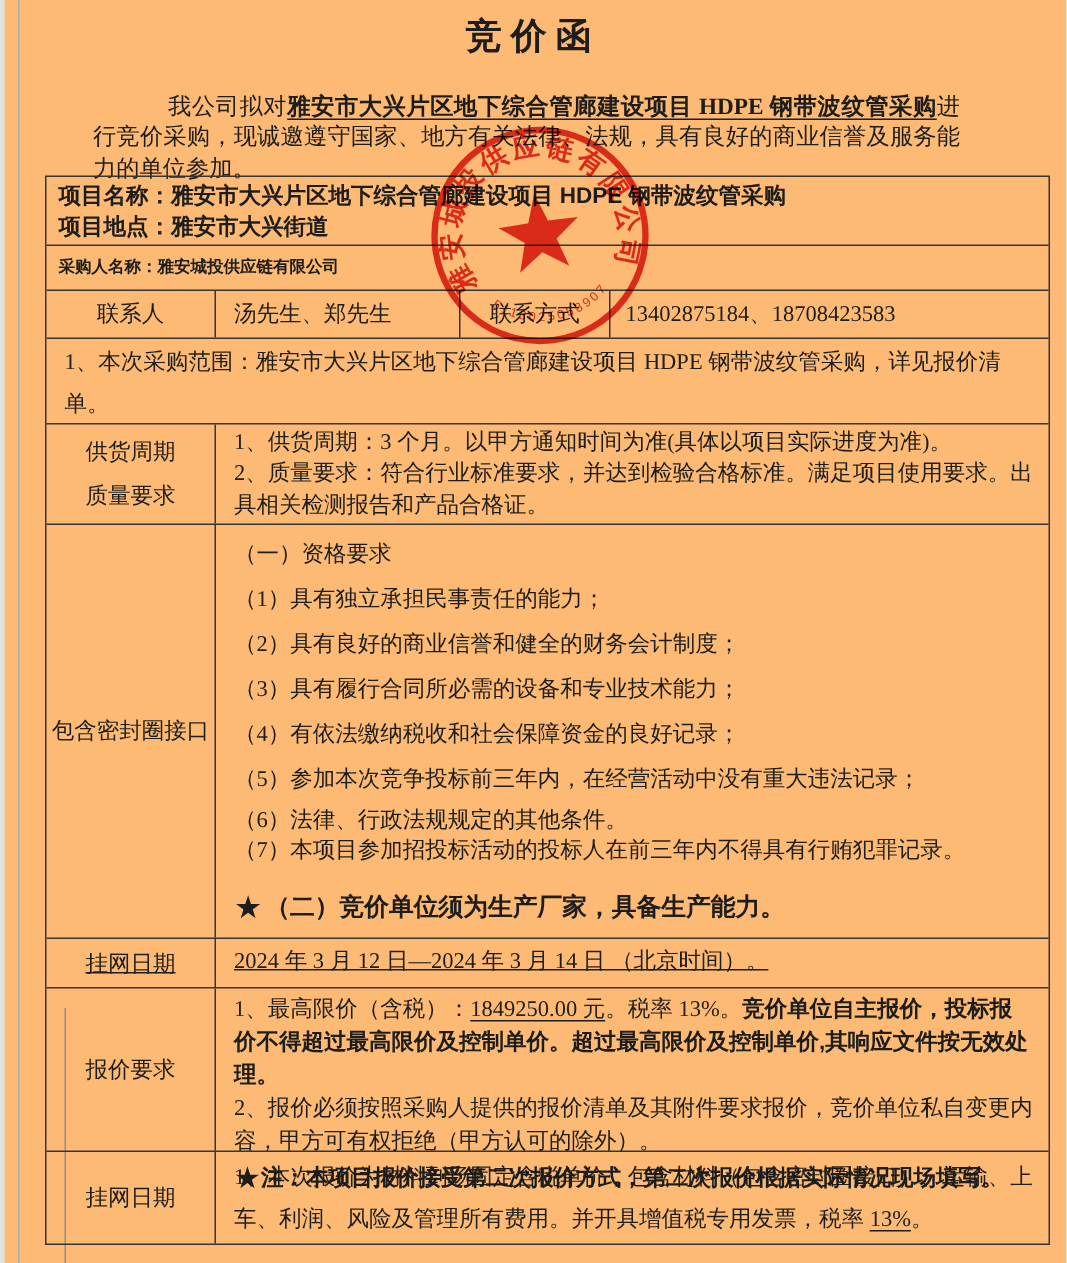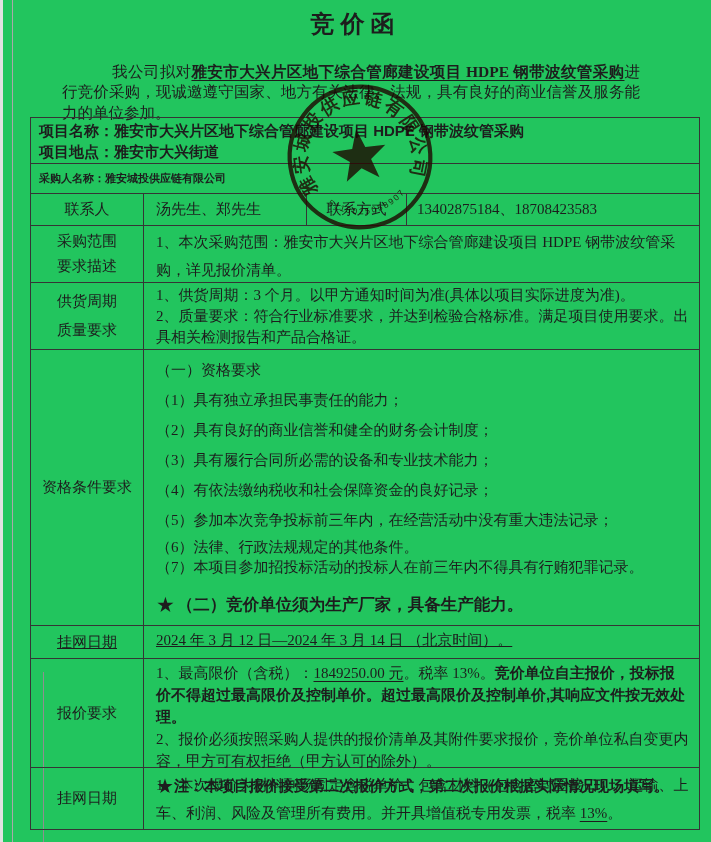--- a/index.html
+++ b/index.html
@@ -1,17 +1,17 @@
 <!DOCTYPE html>
 <html><head>
 <meta charset="utf-8">
 <style>
   html,body { margin:0; padding:0; background:#ffffff; }
   .page {
-    position:relative; width:711px; height:842px; background:#22c55e;
+    position:relative; width:711px; height:842px; background:#fdba74;
     font-family:"Liberation Serif","DejaVu Serif",serif; color:#1d1d1d;
     overflow:hidden;
   }
   .scan-strip { position:absolute; left:0; top:0; width:3px; height:842px; background:#e2e2e2; }
   .scan-edge  { position:absolute; left:12px; top:0; width:1px; height:842px; background:#a9a9a9; }
   .artifact-line { position:absolute; left:43px; top:672px; width:1px; height:170px; background:#8f8f8f; }
 
   .doc-title {
     position:absolute; top:8px; left:0; right:0; text-align:center;
     font-family:"Liberation Sans","DejaVu Sans",sans-serif;
@@ -107,40 +107,36 @@
     </div>
 
     <div class="trow r3">
       <div class="cell div c1">联系人</div>
       <div class="cell div c2">汤先生、郑先生</div>
       <div class="cell div c3">联系方式</div>
       <div class="cell c4">13402875184、18708423583</div>
     </div>
 
     <div class="trow r4">
-      <div class="cell div label-cell spread">
-        <span>采购范围</span>
-        <span>要求描述</span>
-      </div>
       <div class="cell content-cell">1、本次采购范围：雅安市大兴片区地下综合管廊建设项目 HDPE 钢带波纹管采购，详见报价清单。</div>
     </div>
 
     <div class="trow r5">
       <div class="cell div label-cell spread">
         <span>供货周期</span>
         <span>质量要求</span>
       </div>
       <div class="cell content-cell">
         <div>1、供货周期：3 个月。以甲方通知时间为准(具体以项目实际进度为准)。</div>
         <div>2、质量要求：符合行业标准要求，并达到检验合格标准。满足项目使用要求。出具相关检测报告和产品合格证。</div>
       </div>
     </div>
 
     <div class="trow r6">
-      <div class="cell div label-cell">资格条件要求</div>
+      <div class="cell div label-cell">包含密封圈接口</div>
       <div class="cell content-cell">
         <div class="qual-item">（一）资格要求</div>
         <div class="qual-item">（1）具有独立承担民事责任的能力；</div>
         <div class="qual-item">（2）具有良好的商业信誉和健全的财务会计制度；</div>
         <div class="qual-item">（3）具有履行合同所必需的设备和专业技术能力；</div>
         <div class="qual-item">（4）有依法缴纳税收和社会保障资金的良好记录；</div>
         <div class="qual-item">（5）参加本次竞争投标前三年内，在经营活动中没有重大违法记录；</div>
         <div class="qual-item">（6）法律、行政法规规定的其他条件。</div>
         <div class="qual-item">（7）本项目参加招投标活动的投标人在前三年内不得具有行贿犯罪记录。</div>
         <div class="qual-star"><span class="star-glyph">★</span><span>（二）竞价单位须为生产厂家，具备生产能力。</span></div>

